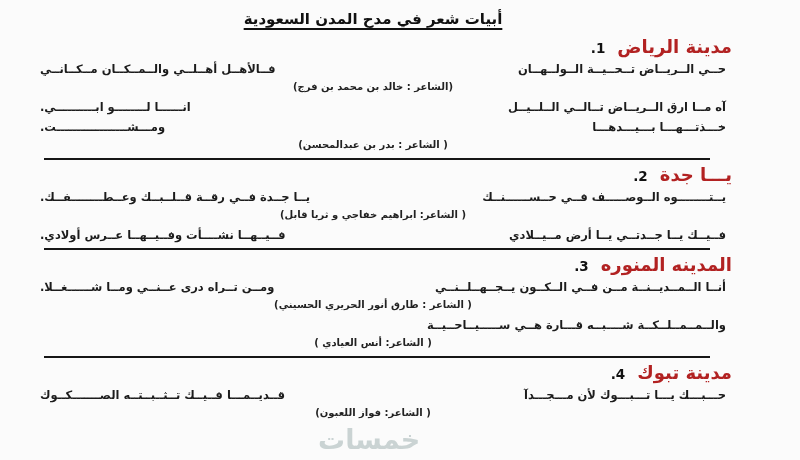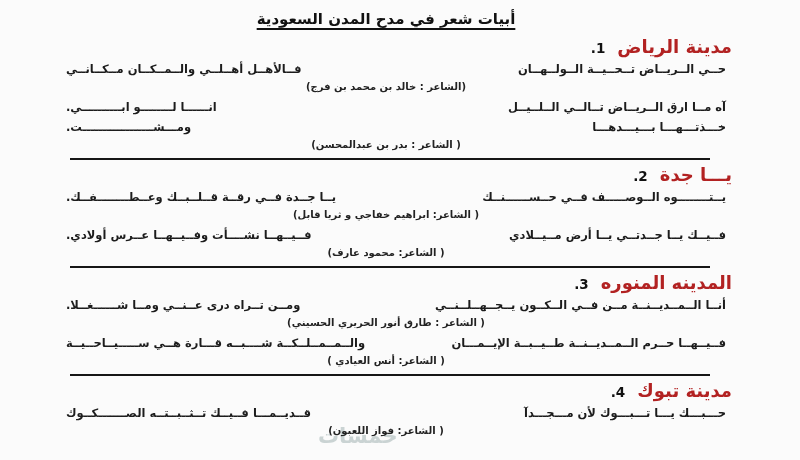--- a/index.html
+++ b/index.html
@@ -5,21 +5,21 @@
   html,body{margin:0;padding:0;}
   body{
     width:800px;height:460px;overflow:hidden;
     background:#fbfbfb;
     font-family:"DejaVu Sans",sans-serif;
     -webkit-font-smoothing:antialiased;
   }
   .page{
     position:relative;direction:rtl;box-sizing:border-box;
     width:740px;height:460px;
-    padding:6px 8px 0 40px;
+    padding:6px 8px 0 14px;
     color:#1c1c1c;
   }
   .doc-title{
     margin:4px 0 10px;text-align:center;
     font-size:15px;font-weight:bold;color:#111;
     text-decoration:underline;text-decoration-thickness:1.5px;text-underline-offset:4px;
   }
   .sec-head{
     display:flex;align-items:baseline;gap:12px;
     margin:2px 0 1px;padding-left:2px;
@@ -37,21 +37,21 @@
     margin:1px 0 2px;text-align:center;
     font-size:10px;font-weight:bold;color:#222;line-height:16px;
     position:relative;z-index:2;
   }
   hr.sep{
     border:none;border-top:2px solid #161616;
     margin:5px 22px 6px 30px;height:0;
   }
   .watermark{
     position:absolute;left:318px;top:424px;z-index:1;
-    font-size:21px;font-weight:bold;letter-spacing:5px;
+    font-size:27px;font-weight:bold;letter-spacing:5px;
     color:#8fa3a3;opacity:.45;direction:rtl;
     pointer-events:none;
   }
 </style>
 </head>
 <body>
 
 <div class="page">
 
   <h1 class="doc-title">أبيات شعر في مدح المدن السعودية</h1>
@@ -85,36 +85,34 @@
     </div>
     <div class="verse">
       <span>يــتــــــــوه  الــوصـــــف  فــي  حــســــــنــك</span>
       <span>يــا جــدة فــي رقــة قــلــبــك وعــطــــــــفــك.</span>
     </div>
     <div class="poet">( الشاعر: ابراهيم خفاجي و ثريا قابل)</div>
     <div class="verse">
       <span>فــيــك  يــا  جــدتــي  يــا  أرض  مــيــلادي</span>
       <span>فــيــهــا نشــــأت وفــيــهــا عــرس أولادي.</span>
     </div>
-    <div class="poet">( الشاعر: محمود عارف)</div>
   </div>
   <hr class="sep">
 
   <div>
     <div class="sec-head">
       <span class="sec-city">المدينه المنوره</span>
       <span class="sec-num">3.</span>
     </div>
     <div class="verse">
       <span>أنــا الــمــديــنــة مــن فــي الــكــون يــجــهــلــنــي</span>
       <span>ومــن تــراه درى عــنــي ومــا شــــــغــلا.</span>
     </div>
     <div class="poet">( الشاعر : طارق أنور الحريري الحسيني)</div>
     <div class="verse">
-      <span>فــيــهــا حــرم الــمــديــنــة طــيــبــة الإيــمـــان</span>
       <span>والــمــمــلــكــة شــــبــه قـــارة هــي ســـــيــاحــيــة</span>
     </div>
     <div class="poet">( الشاعر: أنس العيادي )</div>
   </div>
   <hr class="sep">
 
   <div>
     <div class="sec-head">
       <span class="sec-city">مدينة تبوك</span>
       <span class="sec-num">4.</span>

